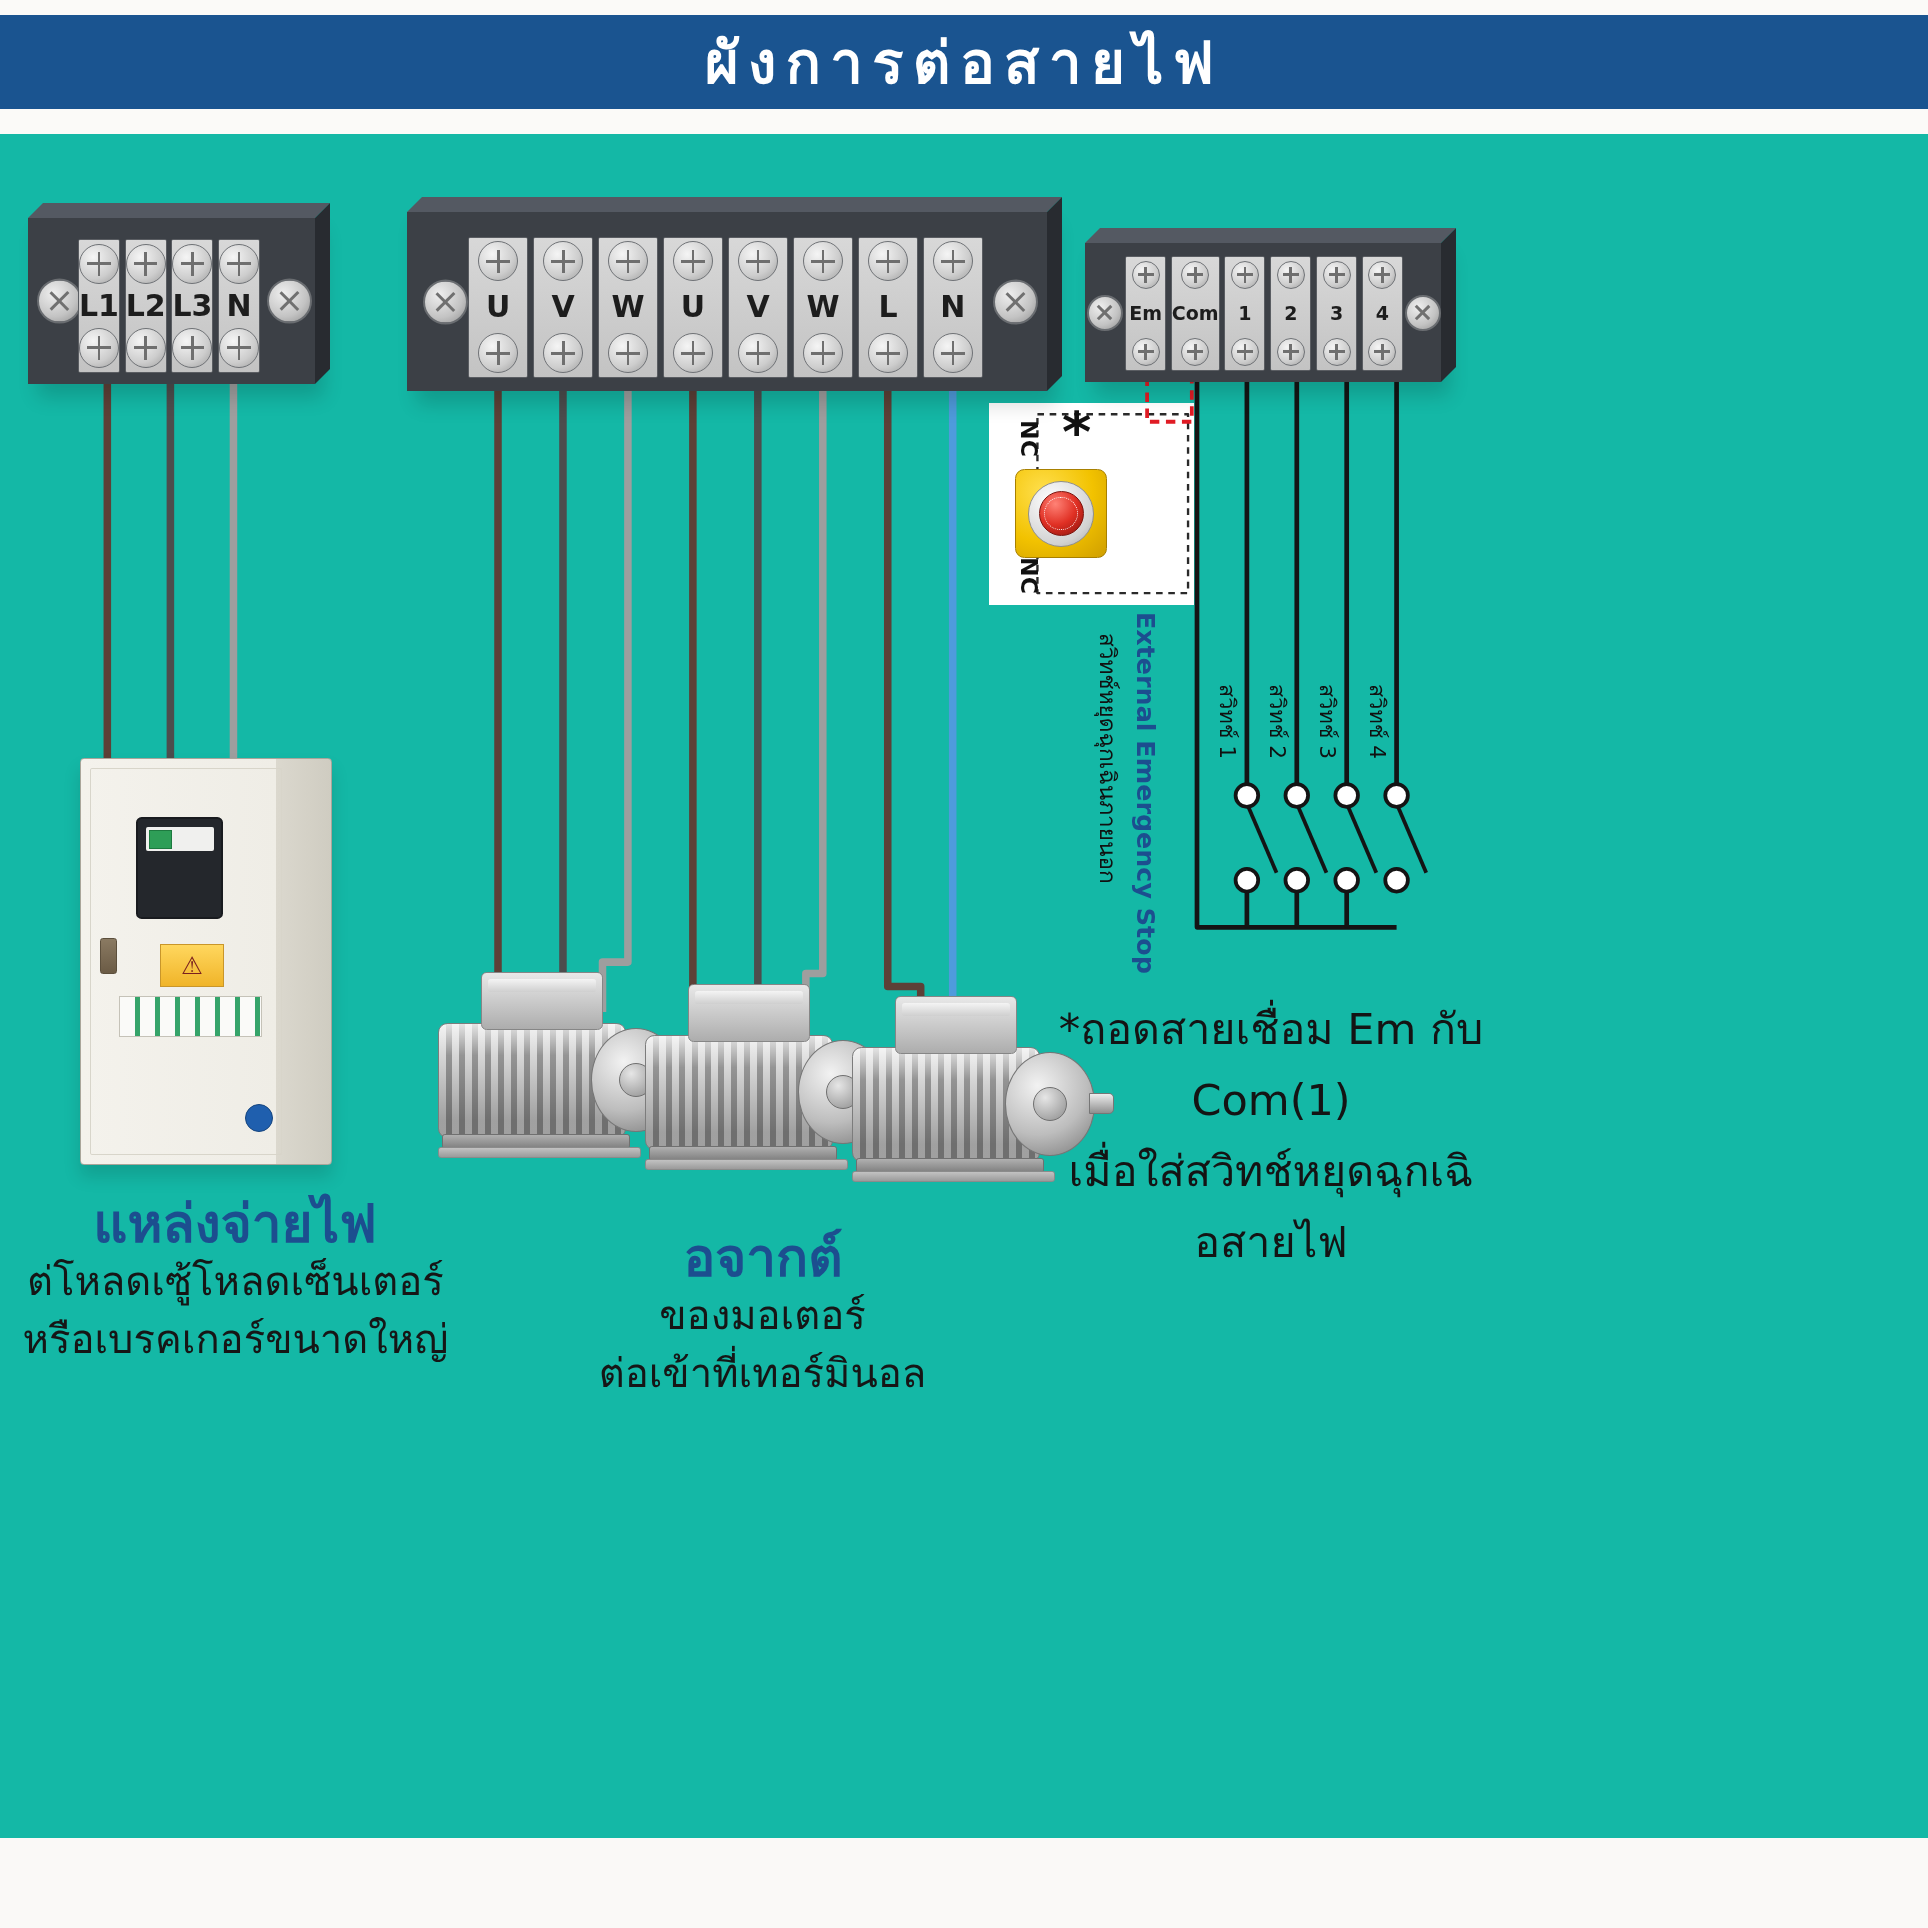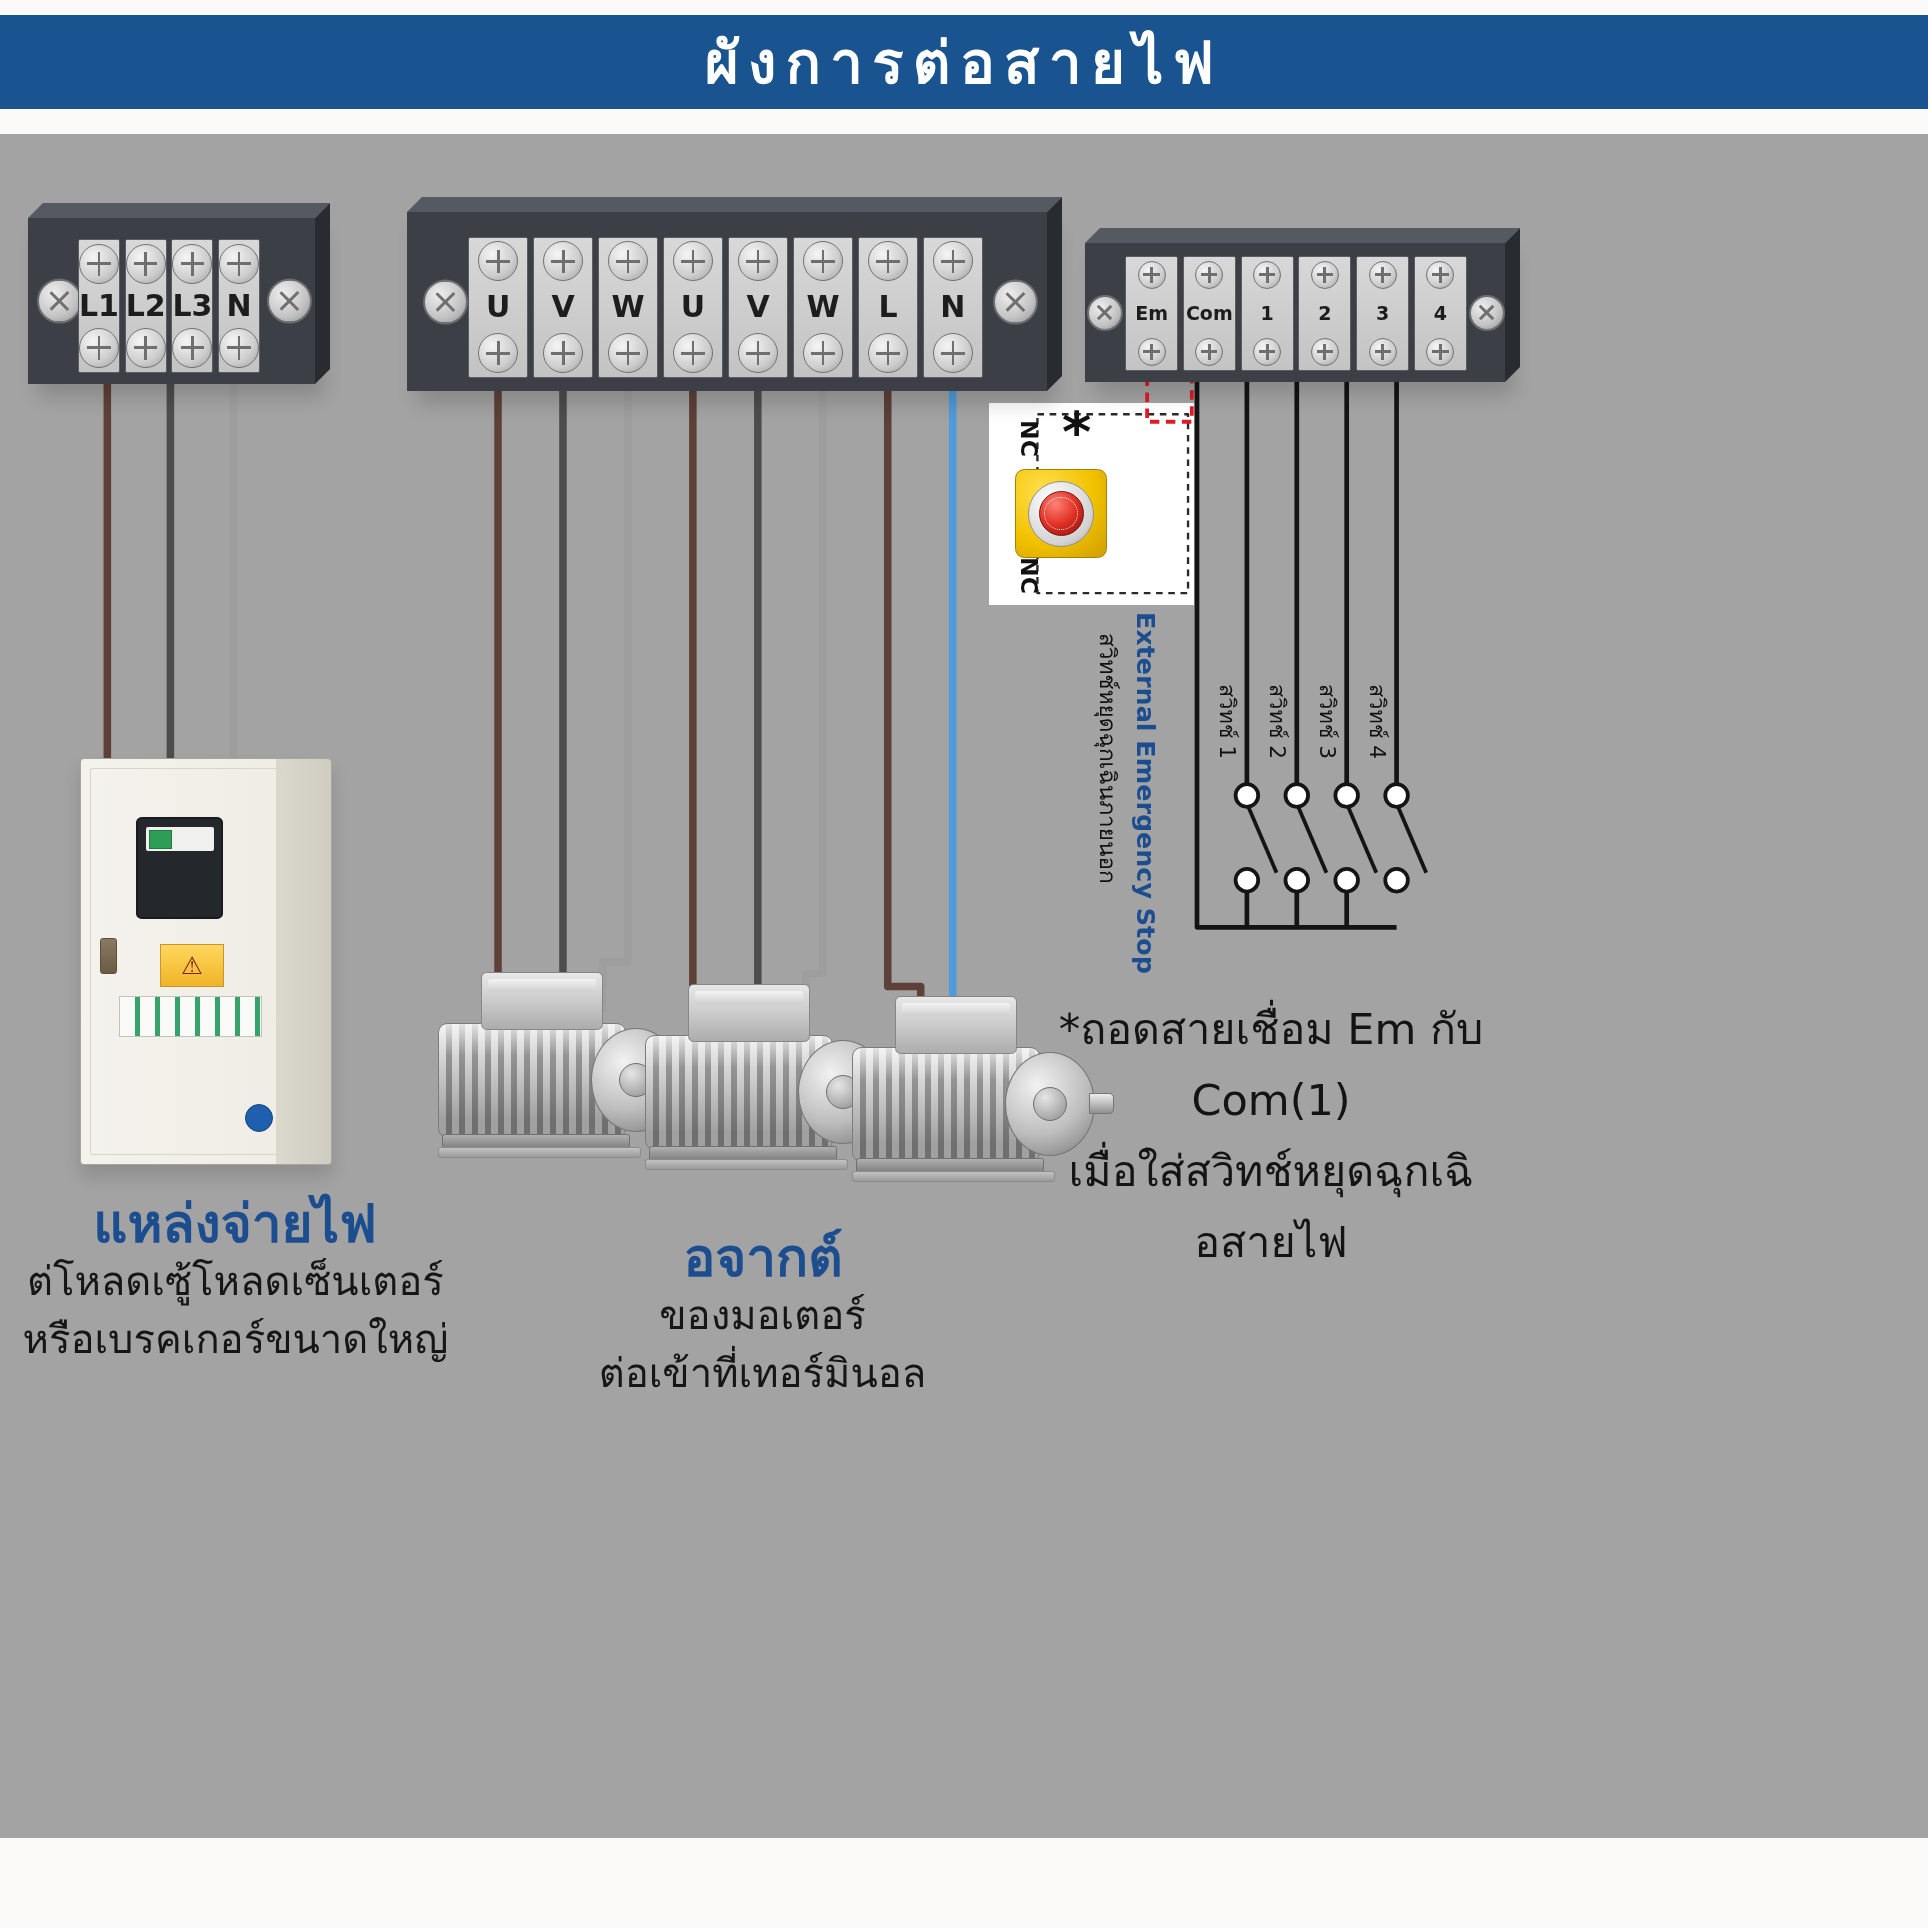--- a/index.html
+++ b/index.html
@@ -1,18 +1,18 @@
 <!DOCTYPE html>
 <html style="--header_bg: #1a5490; --accent_blue: #1c4e8f; --wire_brown: #5d4037; --wire_dark: #4d4d4d; --wire_gray: #9e9e9e; --wire_blue: #4f9bdc; --wire_black: #141414; --jumper_red: #e01b24; --estop_yellow: #f2c200; --estop_red: #e03024;font-size:15px"><head>
 <meta charset="utf-8">
 <style>
   html,body { margin:0; padding:0; background:#ffffff; }
   .page {
     position:relative; width:1928px; height:1928px; overflow:hidden;
-    background:#a3a3a3;
+    background:#14b8a6;
     font-family:"DejaVu Sans","Liberation Sans",sans-serif;
   }
   .top-strip { position:absolute; top:0; left:0; width:100%; height:15px; background:#fbfaf8; }
   .banner {
     position:absolute; top:15px; left:0; width:100%; height:94px;
     background:var(--header_bg,#1a5490);
     display:flex; align-items:center; justify-content:center; z-index:7;
   }
   .banner h1 { margin:0; color:#fff; font-size:58px; font-weight:700; letter-spacing:9.4px; }
   .banner-gap { position:absolute; top:109px; left:0; width:100%; height:24.5px; background:#fbfaf8; }
@@ -26,21 +26,21 @@
   .tblock::before {
     content:""; position:absolute; top:-15px; left:0; width:100%; height:15px;
     background:#545962; transform:skewX(-45deg); transform-origin:bottom;
   }
   .tblock::after {
     content:""; position:absolute; top:0; right:-15px; width:15px; height:100%;
     background:#282b30; transform:skewY(-45deg); transform-origin:left;
   }
   .tb-power   { left:28px;   top:218px; width:287px; height:166px; padding:21px 56px 11.3px 50px; }
   .tb-motor   { left:407px;  top:212px; width:640px; height:179px; padding:24.5px 64px 13px 61px; }
-  .tb-control { left:1085px; top:243px; width:420px; height:139px; padding:13px 38px 11.3px 40px; }
+  .tb-control { left:1085px; top:243px; width:356px; height:139px; padding:13px 38px 11.3px 40px; }
 
   .cells { display:flex; gap:4.7px; height:100%; position:relative; }
   .cell {
     flex:1; background:linear-gradient(180deg,#d8d8d8,#c3c3c3);
     border:0.9px solid #5a5d62; border-radius:1.9px;
     display:flex; flex-direction:column; align-items:center; justify-content:space-between;
     padding:3.8px 0; box-sizing:border-box;
   }
   .cell-label { font-weight:700; font-size:30px; color:#1d1d1d; line-height:1; }
   .tb-control .cell-label { font-size:19px; }

